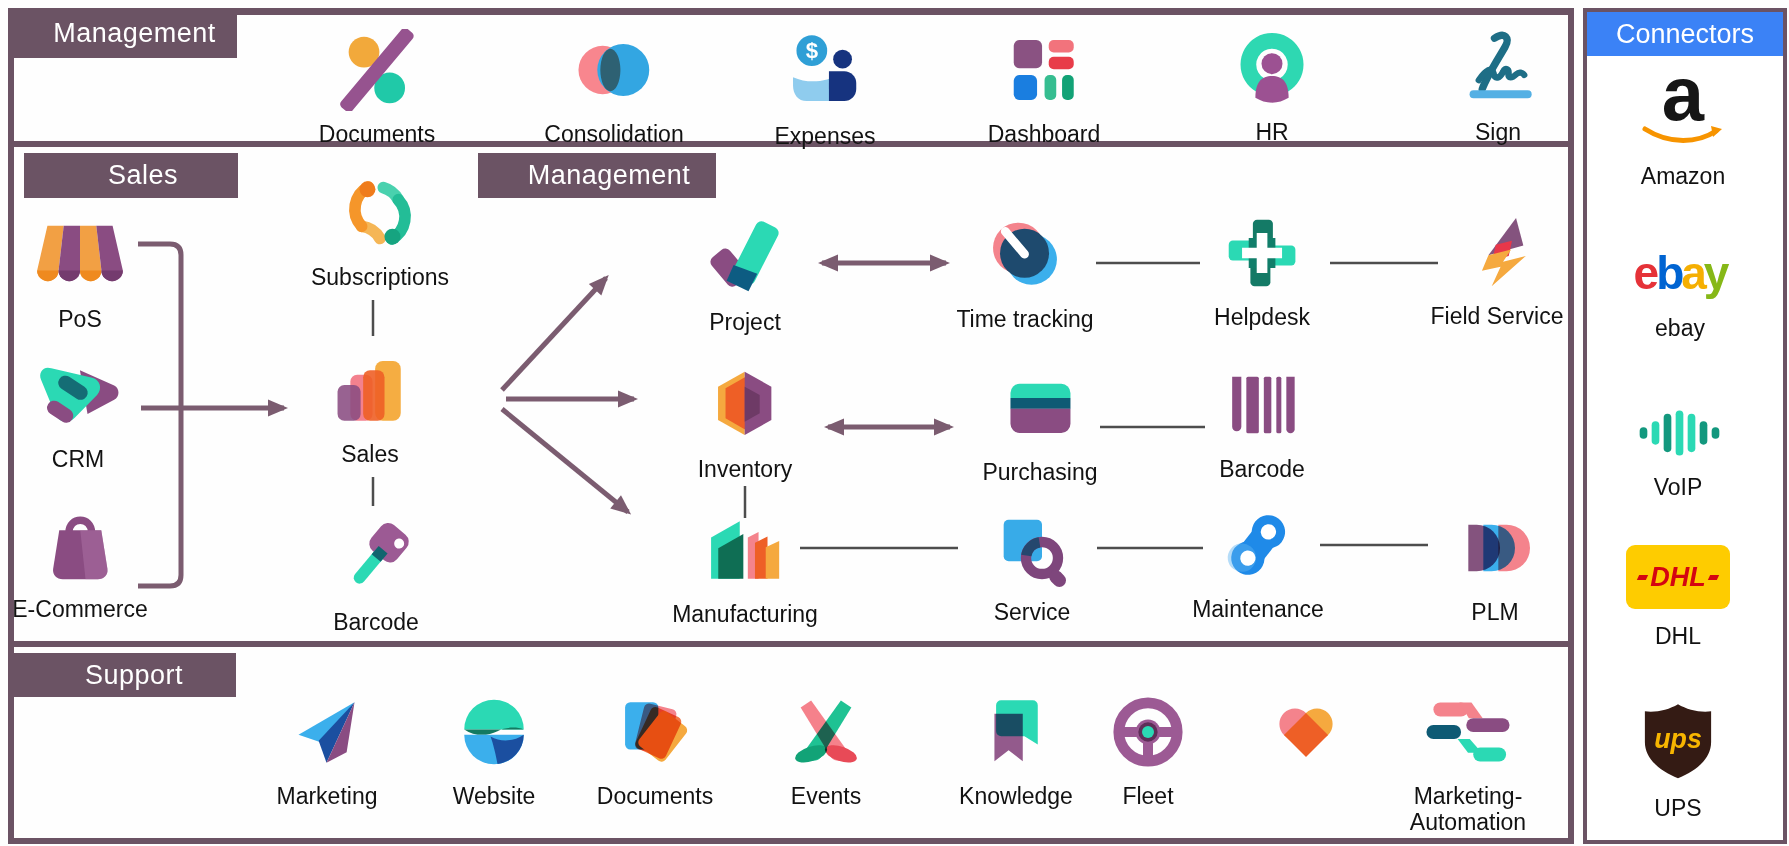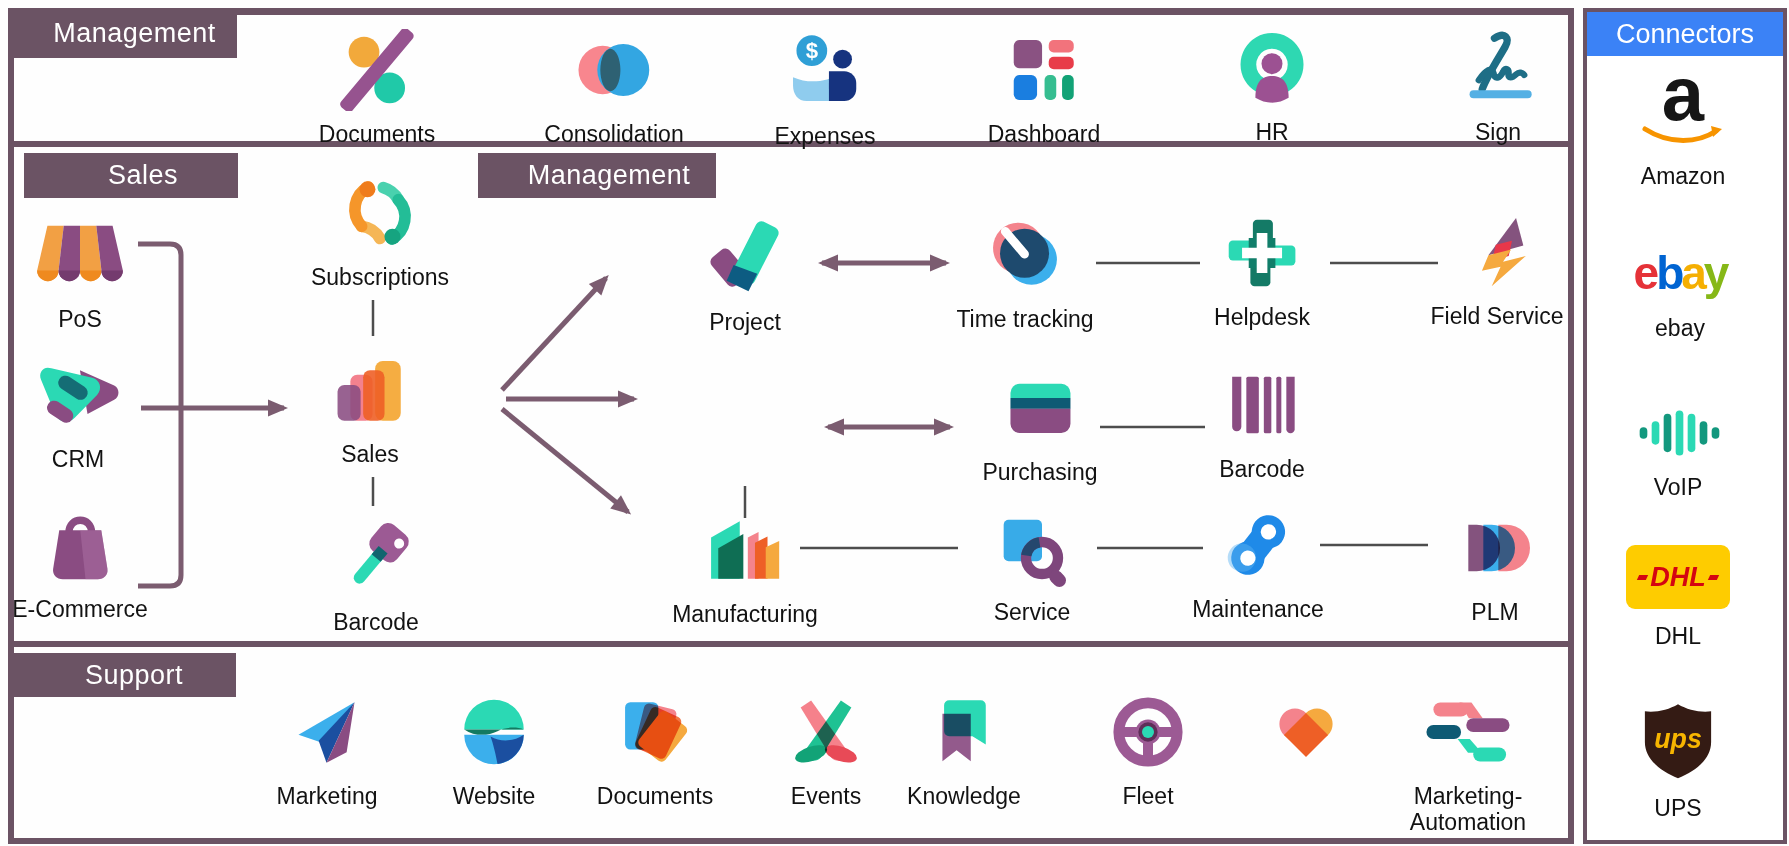--- a/index.html
+++ b/index.html
@@ -273,20 +273,31 @@
     <div class="ic">
       <svg viewBox="0 0 48 48" width="78" height="78">
           <path d="M36,3 L40.5,20 L19,26 Z" fill="#84537e"></path>
           <path d="M23.5,19.5 L33.5,17 L31.5,26.5 L21.5,29 Z" fill="#e8374a"></path>
           <path d="M19,26 L33,22.5 L28,30 L42,26.5 L21,45 L26.5,33 L15,35.5 Z" fill="#f5a93f"></path>
         </svg>
     </div>
       <div class="lbl">Field Service</div>
   </div>
 
+  <div class="app" style="left:745px;top:361px">
+    <div class="ic">
+      <svg viewBox="0 0 48 48" width="80" height="80">
+          <path d="M24,4 L8,13 L8,33 L24,42 Z" fill="#f5a93f"></path>
+          <path d="M26.5,6 L12.5,14 L12.5,32 L26.5,40 Z" fill="#ee5f26"></path>
+          <path d="M24,4 L40,13 L40,33 L24,42 Z" fill="#8a4c82"></path>
+          <path d="M24,13 L33,18 L33,29 L24,34 Z" fill="#6e3a66"></path>
+        </svg>
+    </div>
+      <div class="lbl">Inventory</div>
+  </div>
 
   <div class="app" style="left:1040px;top:364px">
     <div class="ic">
       <svg viewBox="0 0 48 48" width="80" height="80">
           <path d="M6,18 L6,15 a5.5,5.5 0 0 1 5.5,-5.5 h25 a5.5,5.5 0 0 1 5.5,5.5 v3 z" fill="#2bd9b4"></path>
           <rect x="6" y="18" width="36" height="6.5" fill="#0e5a74"></rect>
           <path d="M6,24.5 h36 v9 a5.5,5.5 0 0 1 -5.5,5.5 h-25 a5.5,5.5 0 0 1 -5.5,-5.5 z" fill="#8a4c82"></path>
         </svg>
     </div>
       <div class="lbl">Purchasing</div>
@@ -403,21 +414,21 @@
           <ellipse cx="15.5" cy="36.5" rx="9.5" ry="4.2" transform="rotate(-18 15.5 36.5)" fill="#12a377"></ellipse>
           <g style="mix-blend-mode:multiply">
             <path d="M15.5,6 L9.5,10 L27,38.5 C30,42 36,40 37,36 Z" fill="#f4737e" opacity="0.9"></path>
             <ellipse cx="32.5" cy="36.5" rx="9.5" ry="4.2" transform="rotate(18 32.5 36.5)" fill="#e84a57"></ellipse>
           </g>
         </svg>
     </div>
       <div class="lbl">Events</div>
   </div>
 
-  <div class="app" style="left:964px;top:688px">
+  <div class="app" style="left:1016px;top:688px">
     <div class="ic">
       <svg viewBox="0 0 48 48" width="80" height="80">
           <path d="M15,5 h19 a3,3 0 0 1 3,3 v23.5 l-8,-5 h-14 a3,3 0 0 1 -3,-3 V8 a3,3 0 0 1 3,-3 z" fill="#2bd9b4"></path>
           <path d="M11,13 h17 v28.5 l-8.5,-6.5 l-8.5,6.5 Z" fill="#8a4c82" style="mix-blend-mode:multiply" opacity="0.92"></path>
         </svg>
     </div>
       <div class="lbl">Knowledge</div>
   </div>
 
   <div class="app" style="left:1148px;top:688px">

